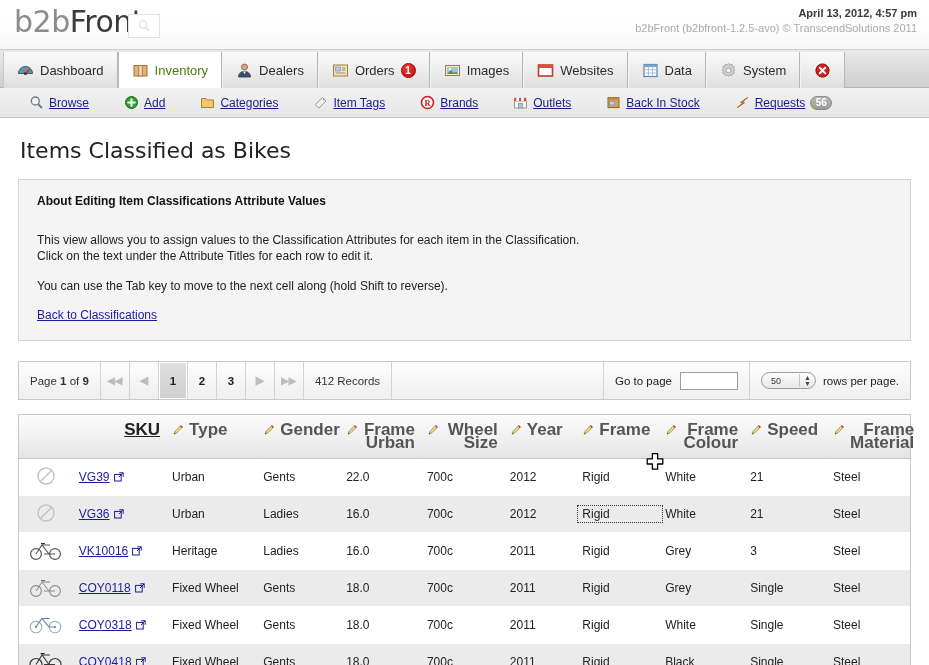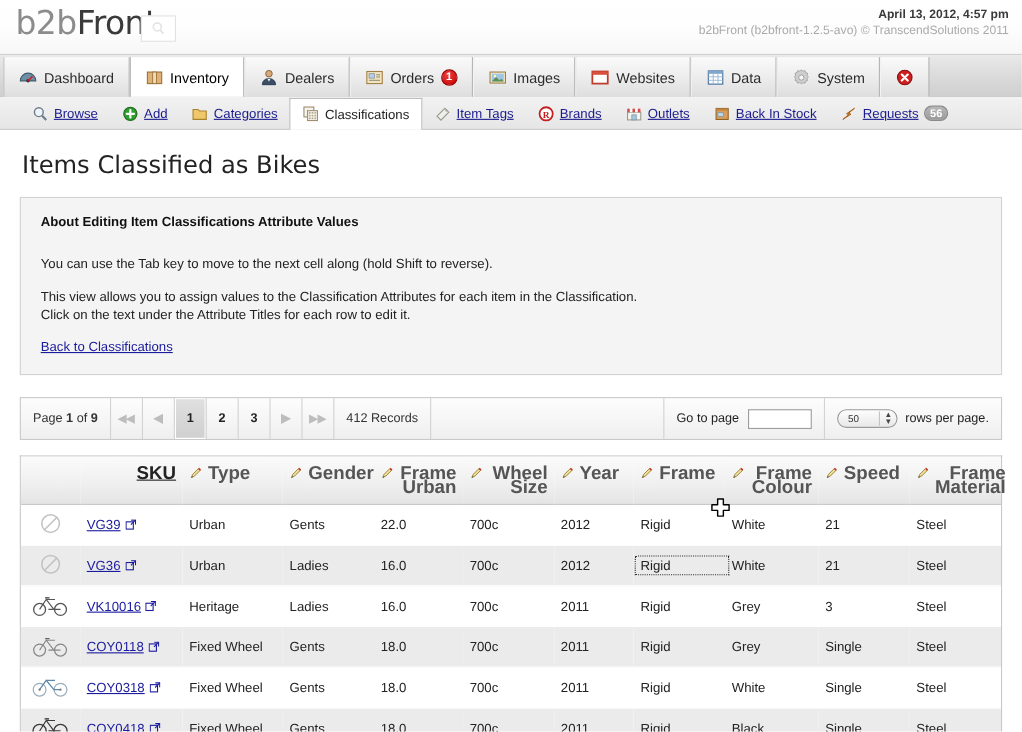--- a/index.html
+++ b/index.html
@@ -71,21 +71,21 @@
     background: linear-gradient(to bottom, #fafafa 0%, #ededed 50%, #dedede 100%);
     cursor: pointer;
     white-space: nowrap;
     position: relative;
   }
   .mtab:first-child { border-left: 1px solid #c8c8c8; }
   .mtab.active {
     background: #ffffff;
     border-right: 1px solid #b6b6b6;
     border-left: 1px solid #b6b6b6;
-    color: #000000;
+    color: #4d7c0f;
     z-index: 2;
   }
   .mtab .ico { width: 17px; height: 17px; display: inline-block; flex: none; }
   .badge-red {
     display: inline-flex; align-items: center; justify-content: center;
     min-width: 15px; height: 15px;
     border-radius: 50%;
     background: radial-gradient(circle at 40% 30%, #ef4040, #c40000);
     color: #fff; font-size: 10px; font-weight: bold;
     padding: 0 3px;
@@ -93,22 +93,23 @@
   }
   .mtab-spacer { flex: 1; }
 
   
   .subnav {
     position: relative;
     height: 30px;
     background: linear-gradient(to bottom, #f2f2f2 0%, #e6e6e6 100%);
     border-bottom: 1px solid #c3c3c3;
     display: flex;
-    align-items: center;
+    align-items: flex-end;
     padding-left: 18px;
+    gap: 13px;
   }
   .stab {
     display: flex; align-items: center; gap: 5px;
     padding: 0 11px;
     height: 29px;
     margin-top: 1px;
     font-size: 12px;
     cursor: pointer;
     white-space: nowrap;
     color: #1b1b8f;
@@ -443,40 +444,20 @@
 
   <div class="stab">
     <span class="ico">
       <svg width="15" height="15" viewBox="0 0 15 15">
           <path d="M1.5 3.5 h4.6 l1.2 1.4 h6.2 v7.6 h-12 z" fill="#f0c76a" stroke="#a9842d" stroke-width="1"></path>
         </svg>
     </span>
     <span class="lbl">Categories</span>
   </div>
 
-  <div class="stab active">
-    <span class="ico">
-      <svg width="15" height="15" viewBox="0 0 15 15">
-          <rect x="1.3" y="1.3" width="9" height="9" fill="#f2f2ee" stroke="#a08f72" stroke-width="1"></rect>
-          <rect x="4.6" y="4.6" width="9" height="9" fill="#faf8f2" stroke="#a08f72" stroke-width="1"></rect>
-          <g fill="#b4a88d">
-            <rect x="5.8" y="5.8" width="1.6" height="1.6"></rect>
-            <rect x="8.3" y="5.8" width="1.6" height="1.6"></rect>
-            <rect x="10.8" y="5.8" width="1.6" height="1.6"></rect>
-            <rect x="5.8" y="8.3" width="1.6" height="1.6"></rect>
-            <rect x="8.3" y="8.3" width="1.6" height="1.6"></rect>
-            <rect x="10.8" y="8.3" width="1.6" height="1.6"></rect>
-            <rect x="5.8" y="10.8" width="1.6" height="1.6"></rect>
-            <rect x="8.3" y="10.8" width="1.6" height="1.6"></rect>
-            <rect x="10.8" y="10.8" width="1.6" height="1.6"></rect>
-          </g>
-        </svg>
-    </span>
-    <span class="lbl">Classifications</span>
-  </div>
 
   <div class="stab">
     <span class="ico">
       <svg width="15" height="15" viewBox="0 0 15 15">
           <path d="M2.3 9.6 L9.4 2.4 L13 6 L5.9 13.2 Z" fill="#eeeeea" stroke="#9a9a8e" stroke-width="1"></path>
           <circle cx="10.8" cy="4.4" r="0.9" fill="#9a9a8e"></circle>
         </svg>
     </span>
     <span class="lbl">Item Tags</span>
   </div>
@@ -529,25 +510,25 @@
     <span class="badge-grey">56</span>
   </div>
 </div>
 
 <div class="content">
 
   <h1 class="page-title">Items Classified as Bikes</h1>
 
   <div class="info-panel">
     <div class="info-title">About Editing Item Classifications Attribute Values</div>
-    <p class="info-p">You can use the Tab key to move to the next cell along (hold Shift to reverse).</p>
     <p class="info-p">
       <span>This view allows you to assign values to the Classification Attributes for each item in the Classification.</span><br>
       <span>Click on the text under the Attribute Titles for each row to edit it.</span>
     </p>
+    <p class="info-p">You can use the Tab key to move to the next cell along (hold Shift to reverse).</p>
     <a class="info-link">Back to Classifications</a>
   </div>
 
   <div class="pager">
     <div class="pg-label">
       <span>Page</span>&nbsp;<b>1</b>&nbsp;<span>of</span>&nbsp;<b>9</b>
     </div>
     <div class="pg-btn dim">
       <span>◀◀</span>
     </div>

